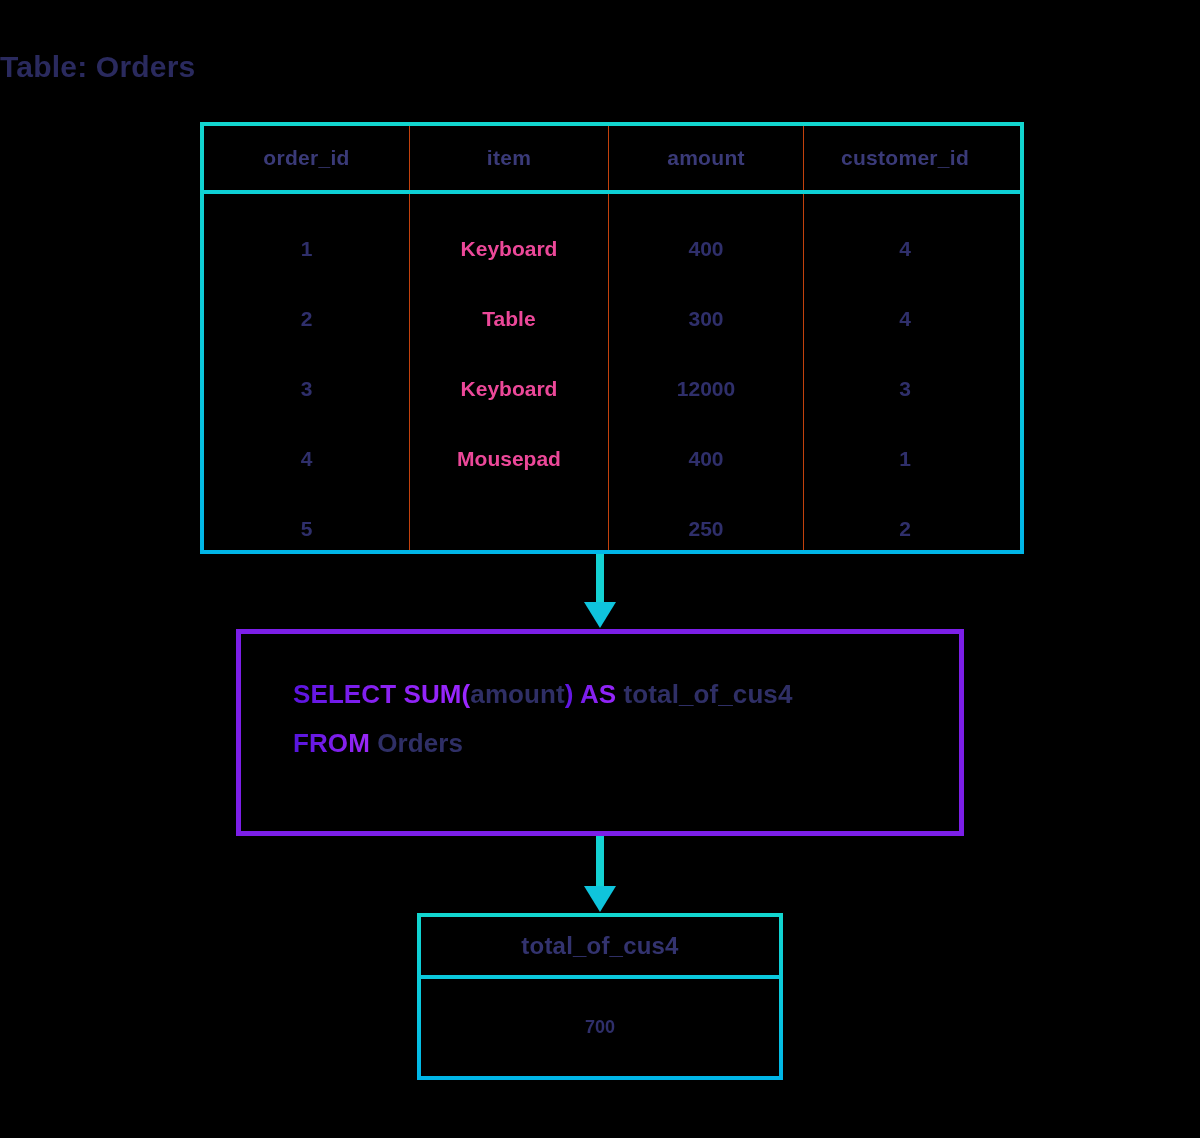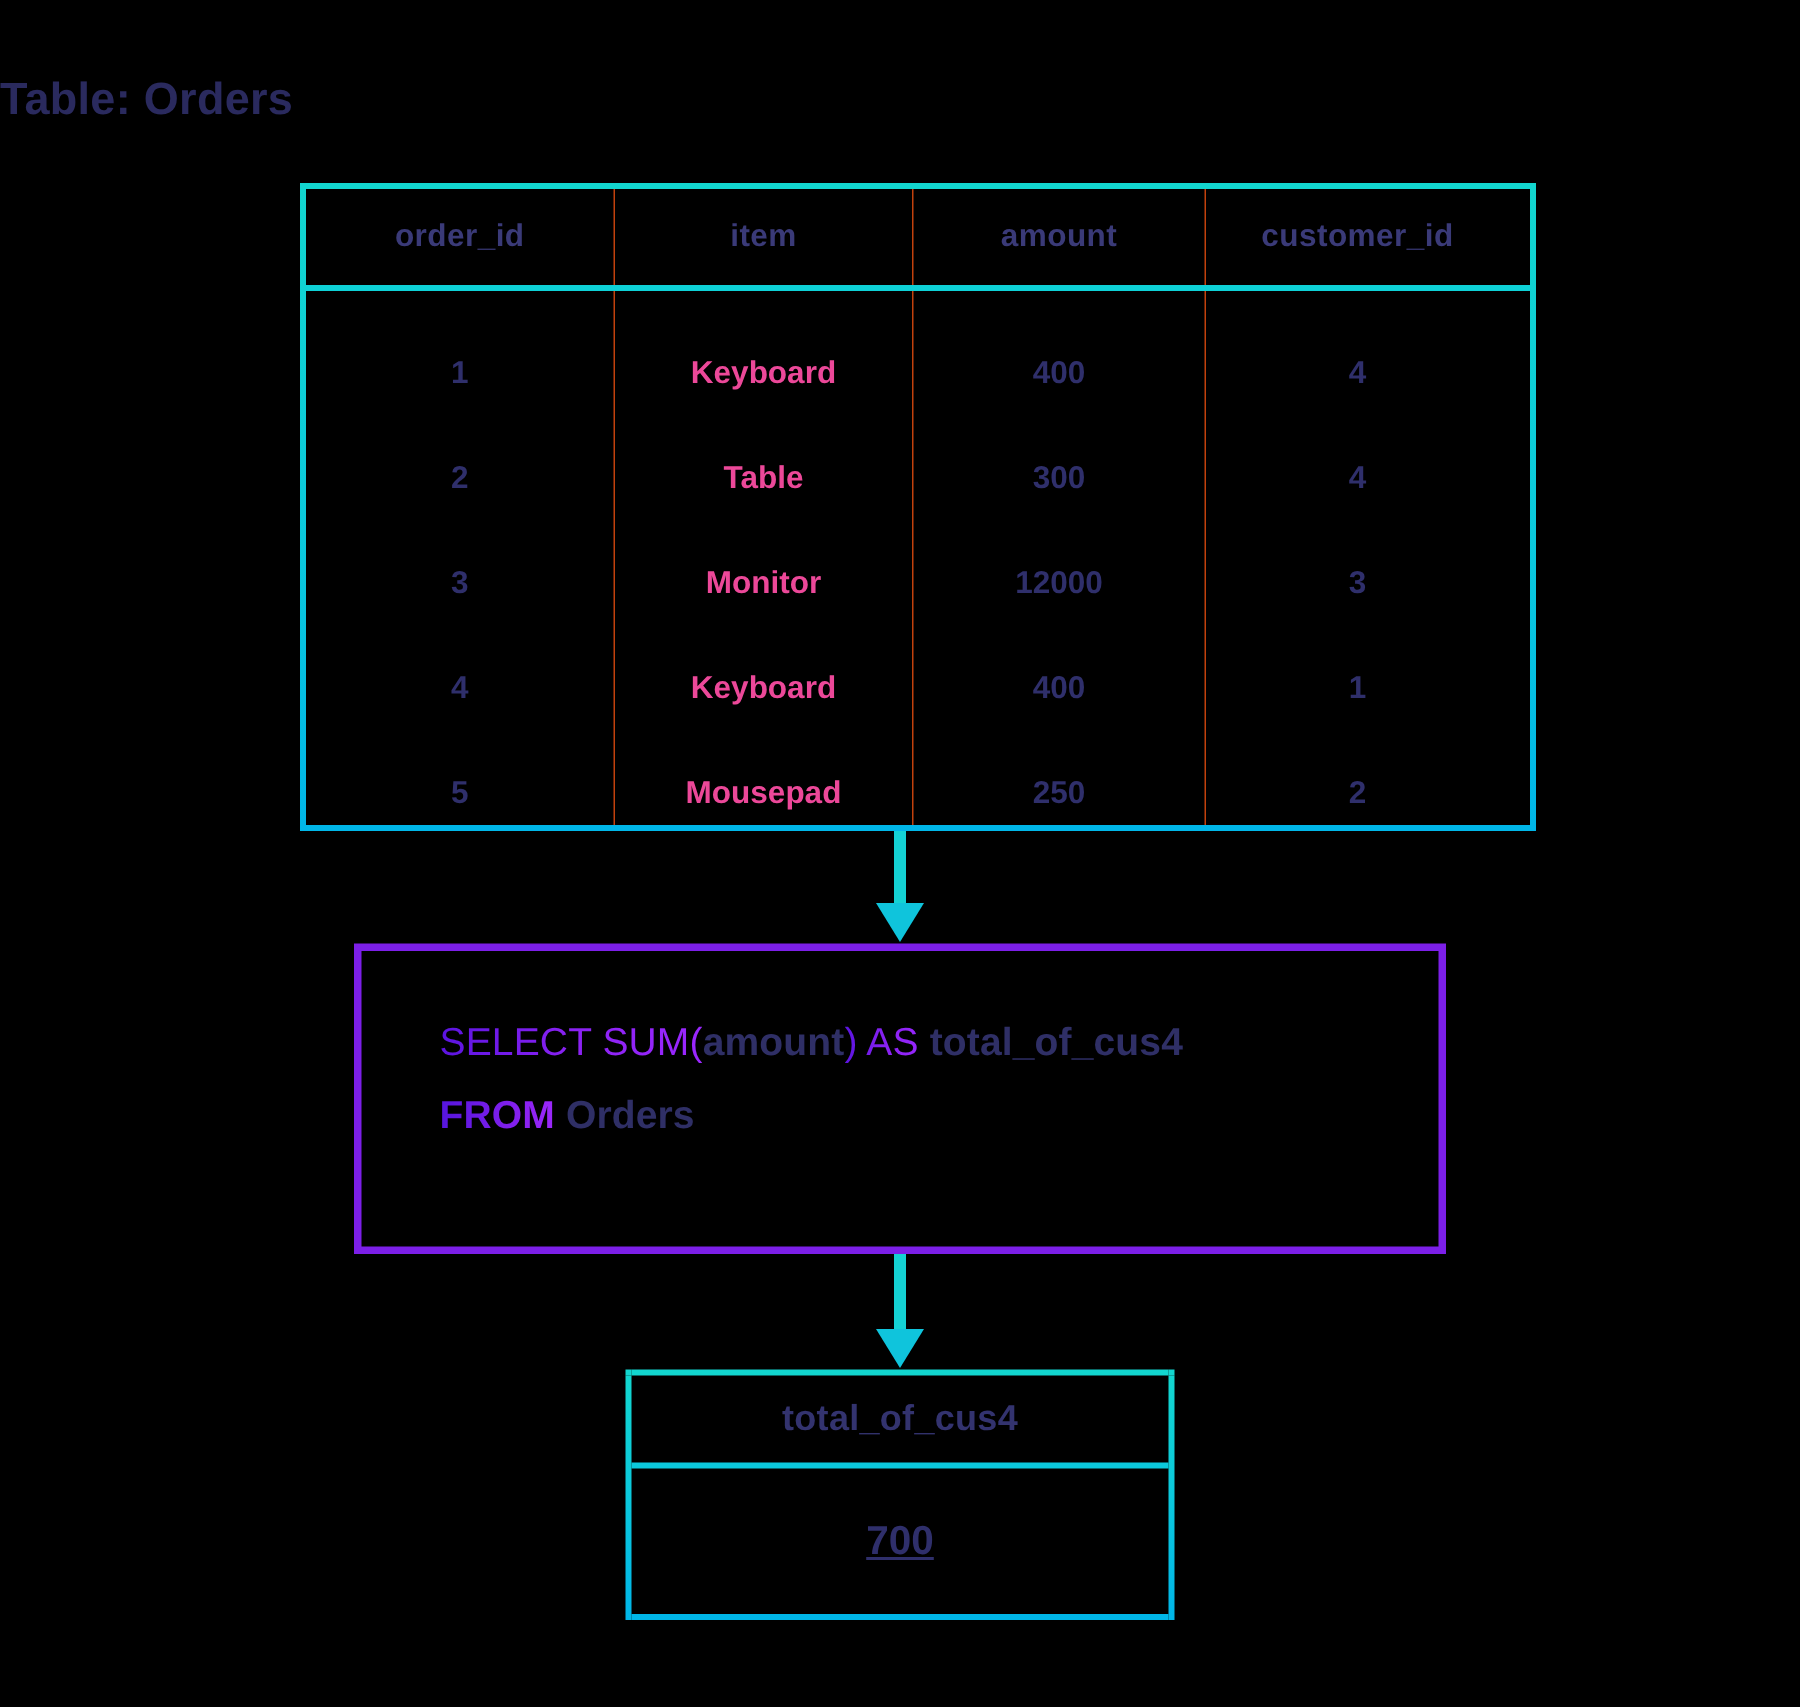--- a/index.html
+++ b/index.html
@@ -120,21 +120,21 @@
   }
   .q-line {
     font-size: 26px;
     font-weight: 700;
     line-height: 49px;
     white-space: nowrap;
     color: #2f2f66;
     letter-spacing: 0.1px;
   }
   .kw {
-    font-weight: 400;
+    font-weight: 700;
     background: linear-gradient(90deg, #5b14e0 0%, #8a22f2 50%, #9b27ff 100%);
     -webkit-background-clip: text;
     background-clip: text;
     color: transparent;
   }
   .kw2 {
     font-weight: 800;
     background: linear-gradient(90deg, #5515dd 0%, #8b22f0 70%, #a32bff 100%);
     -webkit-background-clip: text;
     background-clip: text;
@@ -168,25 +168,24 @@
     justify-content: center;
   }
   .rt-head-cell {
     font-size: 24px;
     font-weight: 600;
     color: #33336f;
     letter-spacing: 0.2px;
     white-space: nowrap;
   }
   .rt-value {
-    font-size: 27px;
+    font-size: 18px;
     font-weight: 700;
     color: #2f2f6b;
     white-space: nowrap;
-    text-decoration: underline;
   }
 </style>
 </head>
 <body>
 
 <div class="stage">
 
   <div class="title">Table: Orders</div>
 
   <div class="source-table">
@@ -210,21 +209,20 @@
       <div class="st-col c0">
         <div class="st-cell num">1</div>
         <div class="st-cell num">2</div>
         <div class="st-cell num">3</div>
         <div class="st-cell num">4</div>
         <div class="st-cell num">5</div>
       </div>
       <div class="st-col c1">
         <div class="st-cell">Keyboard</div>
         <div class="st-cell">Table</div>
-        <div class="st-cell">Monitor</div>
         <div class="st-cell">Keyboard</div>
         <div class="st-cell">Mousepad</div>
       </div>
       <div class="st-col c2">
         <div class="st-cell num">400</div>
         <div class="st-cell num">300</div>
         <div class="st-cell num">12000</div>
         <div class="st-cell num">400</div>
         <div class="st-cell num">250</div>
       </div>

